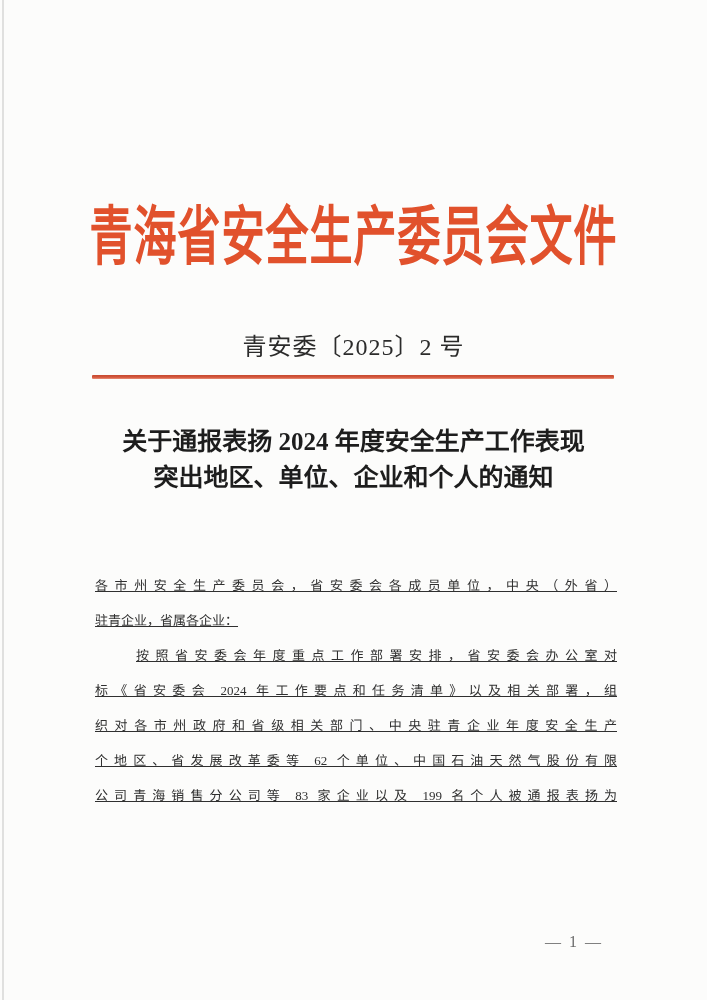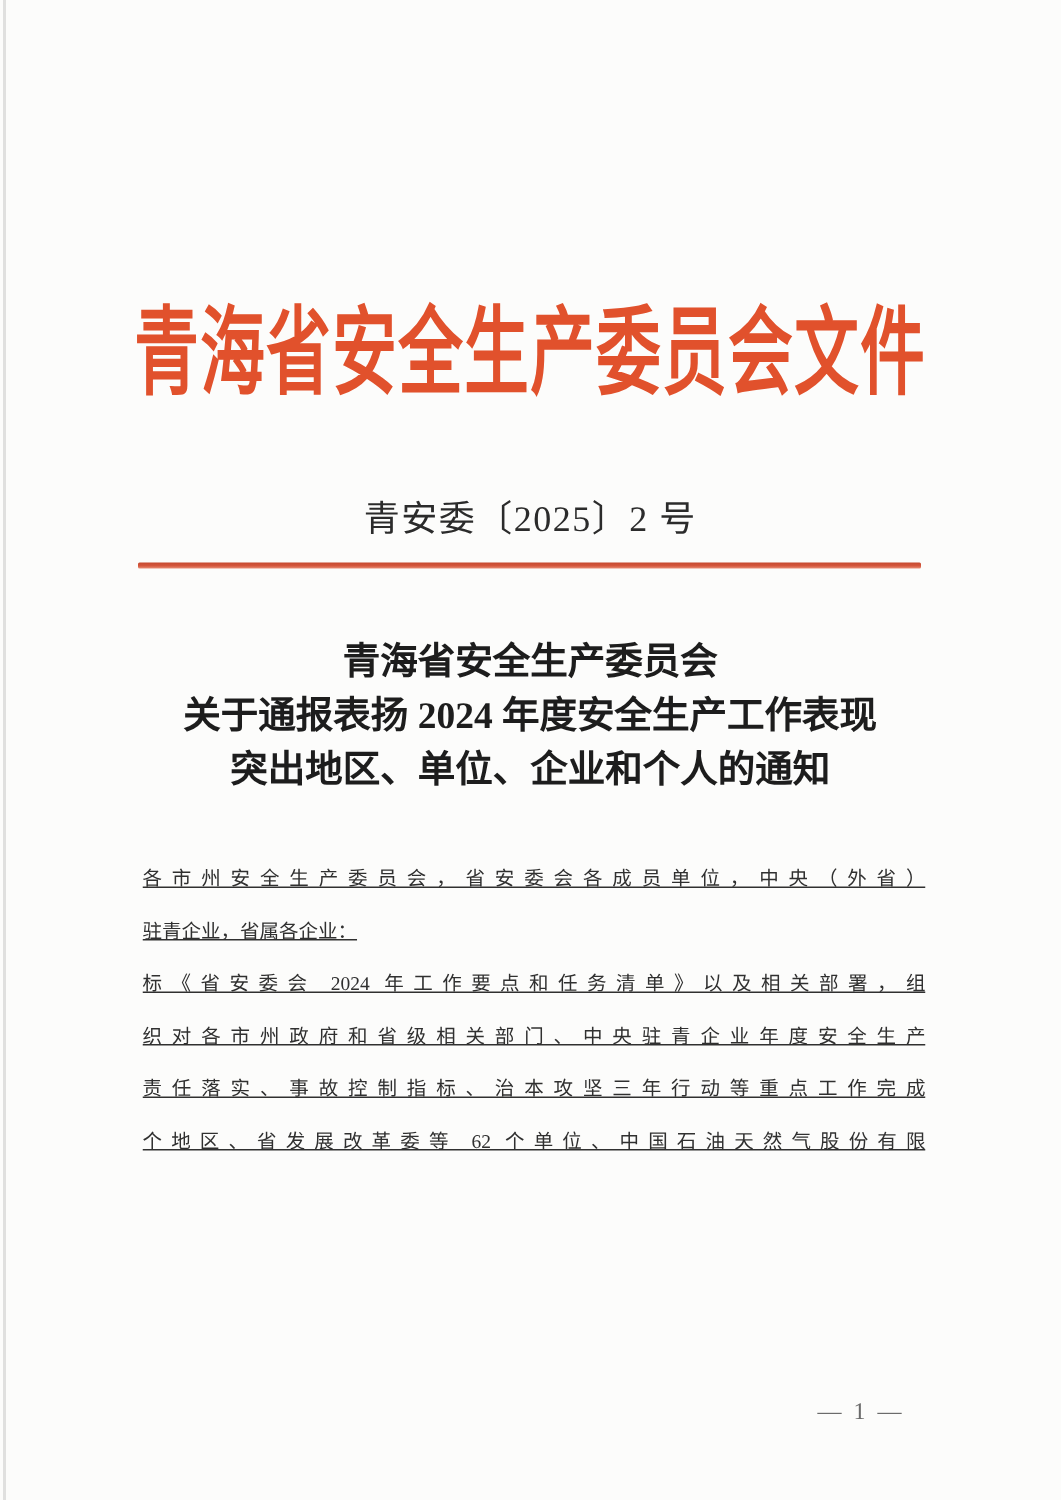--- a/index.html
+++ b/index.html
@@ -115,29 +115,29 @@
 
 <div class="page">
 
   <div class="letterhead">青海省安全生产委员会文件</div>
 
   <div class="doc-number">青安委〔2025〕2 号</div>
 
   <div class="red-rule"></div>
 
   <div class="doc-title">
-    <div class="t-line">青海省安全生产委员会</div>
     <div class="t-line">关于通报表扬 2024 年度安全生产工作表现</div>
     <div class="t-line">突出地区、单位、企业和个人的通知</div>
   </div>
 
   <div class="body-block">
     <div class="bline">各市州安全生产委员会，省安委会各成员单位，中央（外省）</div>
     <div class="bline short">驻青企业，省属各企业：</div>
+    <div class="bline indent">按照省安委会年度重点工作部署安排，省安委会办公室对</div>
     <div class="bline">标《省安委会 2024 年工作要点和任务清单》以及相关部署，组</div>
     <div class="bline">织对各市州政府和省级相关部门、中央驻青企业年度安全生产</div>
-    <div class="bline">责任落实、事故控制指标、治本攻坚三年行动等重点工作完成</div>
     <div class="bline">个地区、省发展改革委等 62 个单位、中国石油天然气股份有限</div>
+    <div class="bline">公司青海销售分公司等 83 家企业以及 199 名个人被通报表扬为</div>
   </div>
 
   <div class="page-number">— 1 —</div>
 
 </div>
 
 </body></html>

